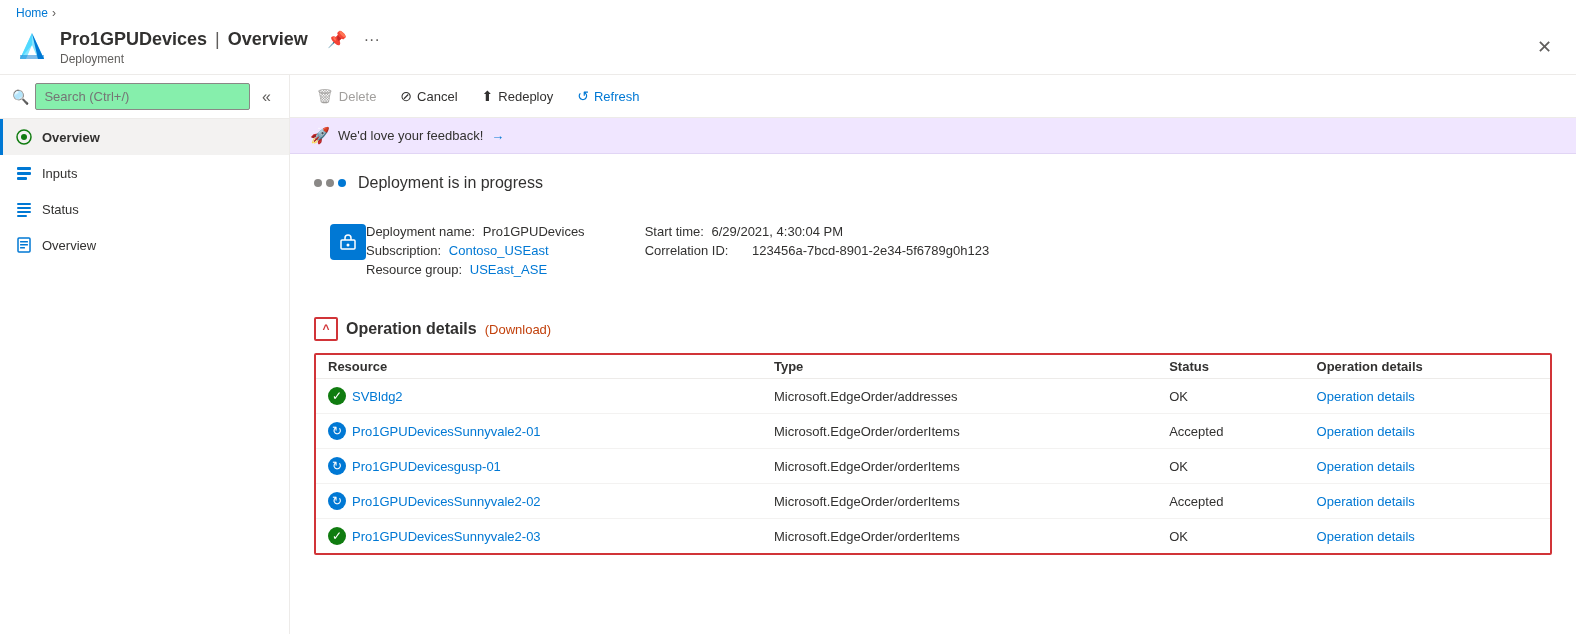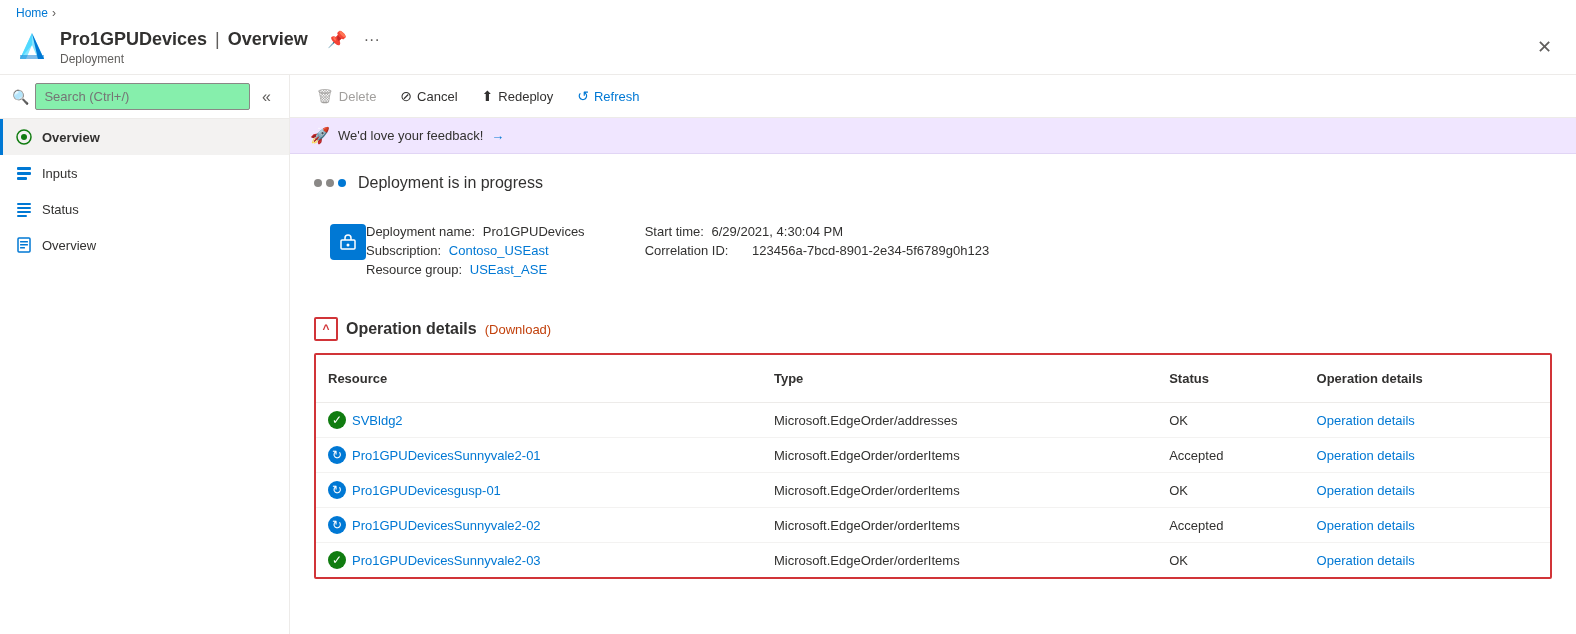--- a/index.html
+++ b/index.html
@@ -64,21 +64,21 @@
     
     .details-section { margin-top: 8px; }
     .details-header { display: flex; align-items: center; gap: 8px; margin-bottom: 12px; }
     .collapse-icon-btn { width: 24px; height: 24px; border: 2px solid #d13438; border-radius: 2px; background: none; cursor: pointer; display: flex; align-items: center; justify-content: center; color: #d13438; font-size: 12px; font-weight: bold; flex-shrink: 0; }
     .details-title { font-size: 16px; font-weight: 600; color: #323130; }
     .download-link { color: #c2410c; text-decoration: none; font-size: 13px; }
 
     
     .details-table { width: 100%; border-collapse: collapse; }
     .table-wrapper { border: 2px solid #d13438; border-radius: 2px; }
-    .details-table th { text-align: left; padding: 16px 12px; font-size: 13px; font-weight: 600; color: #323130; border-bottom: 1px solid #edebe9; background: #fff; }
+    .details-table th { text-align: left; padding: 4px 12px; font-size: 13px; font-weight: 600; color: #323130; border-bottom: 1px solid #edebe9; background: #fff; }
     .details-table td { padding: 8px 12px; font-size: 13px; color: #323130; border-bottom: 1px solid #f3f2f1; vertical-align: middle; }
     .details-table tr:last-child td { border-bottom: none; }
     .resource-link { color: #0078d4; text-decoration: none; }
     .op-link { color: #0078d4; text-decoration: none; }
 
     
     .status-icon { display: inline-flex; align-items: center; justify-content: center; width: 18px; height: 18px; border-radius: 50%; margin-right: 6px; font-size: 12px; }
     .status-ok { background: #107c10; color: #fff; }
     .status-progress { background: #0078d4; color: #fff; }
 

